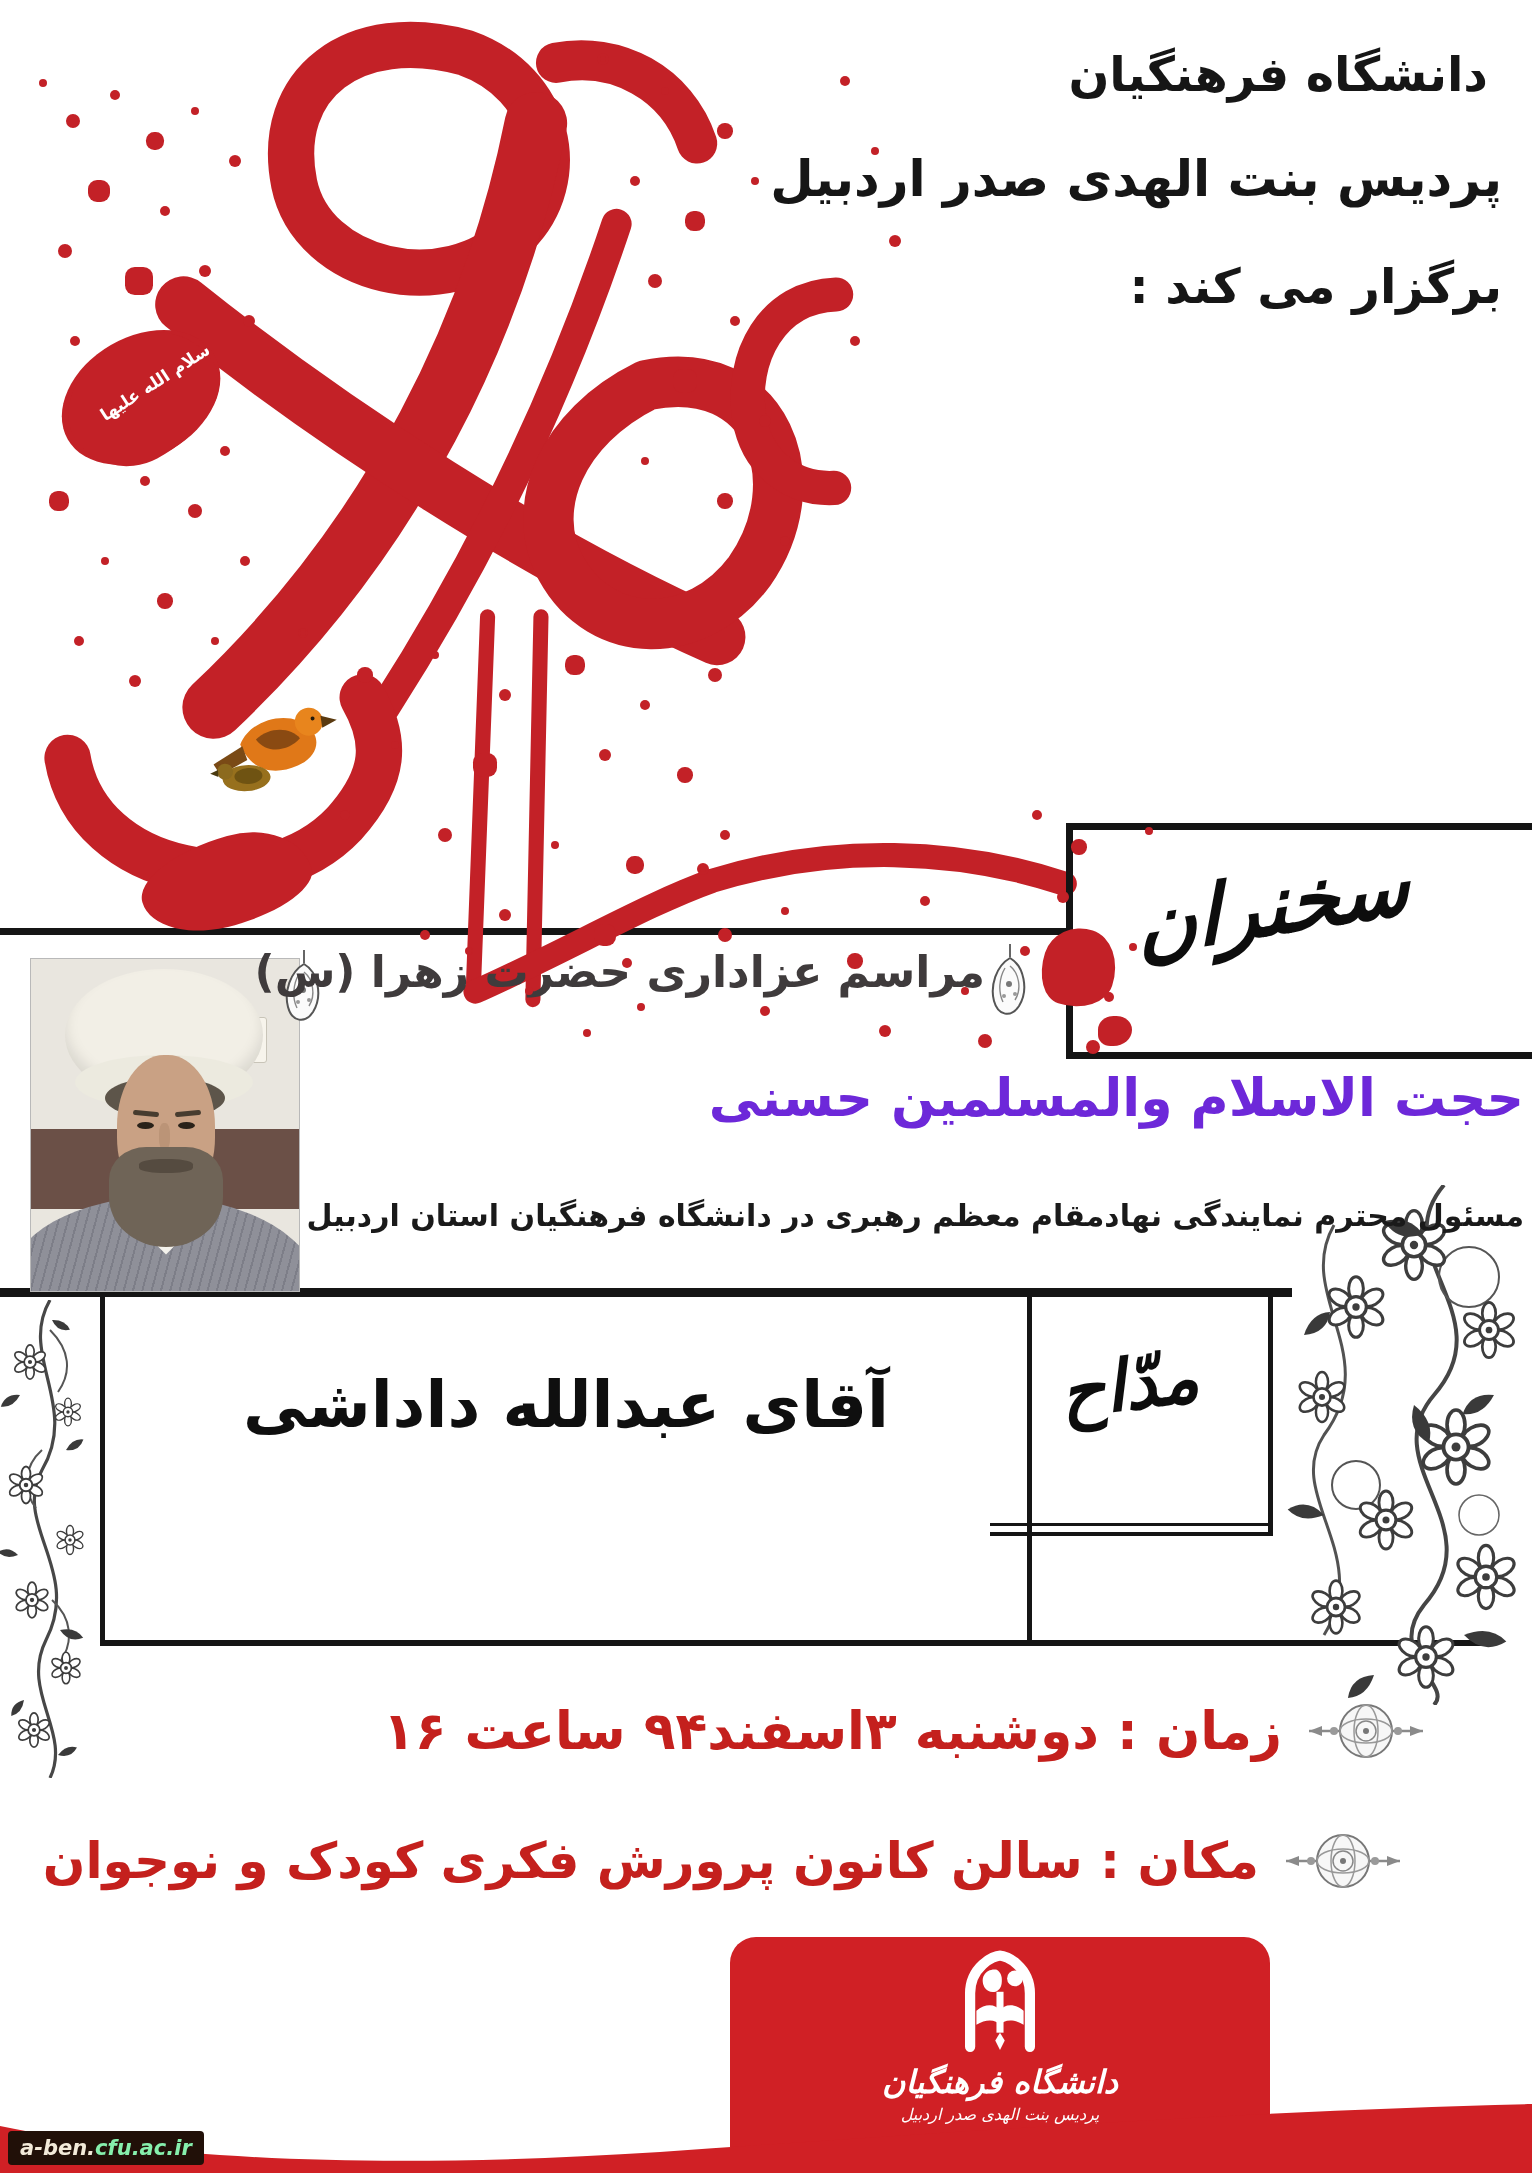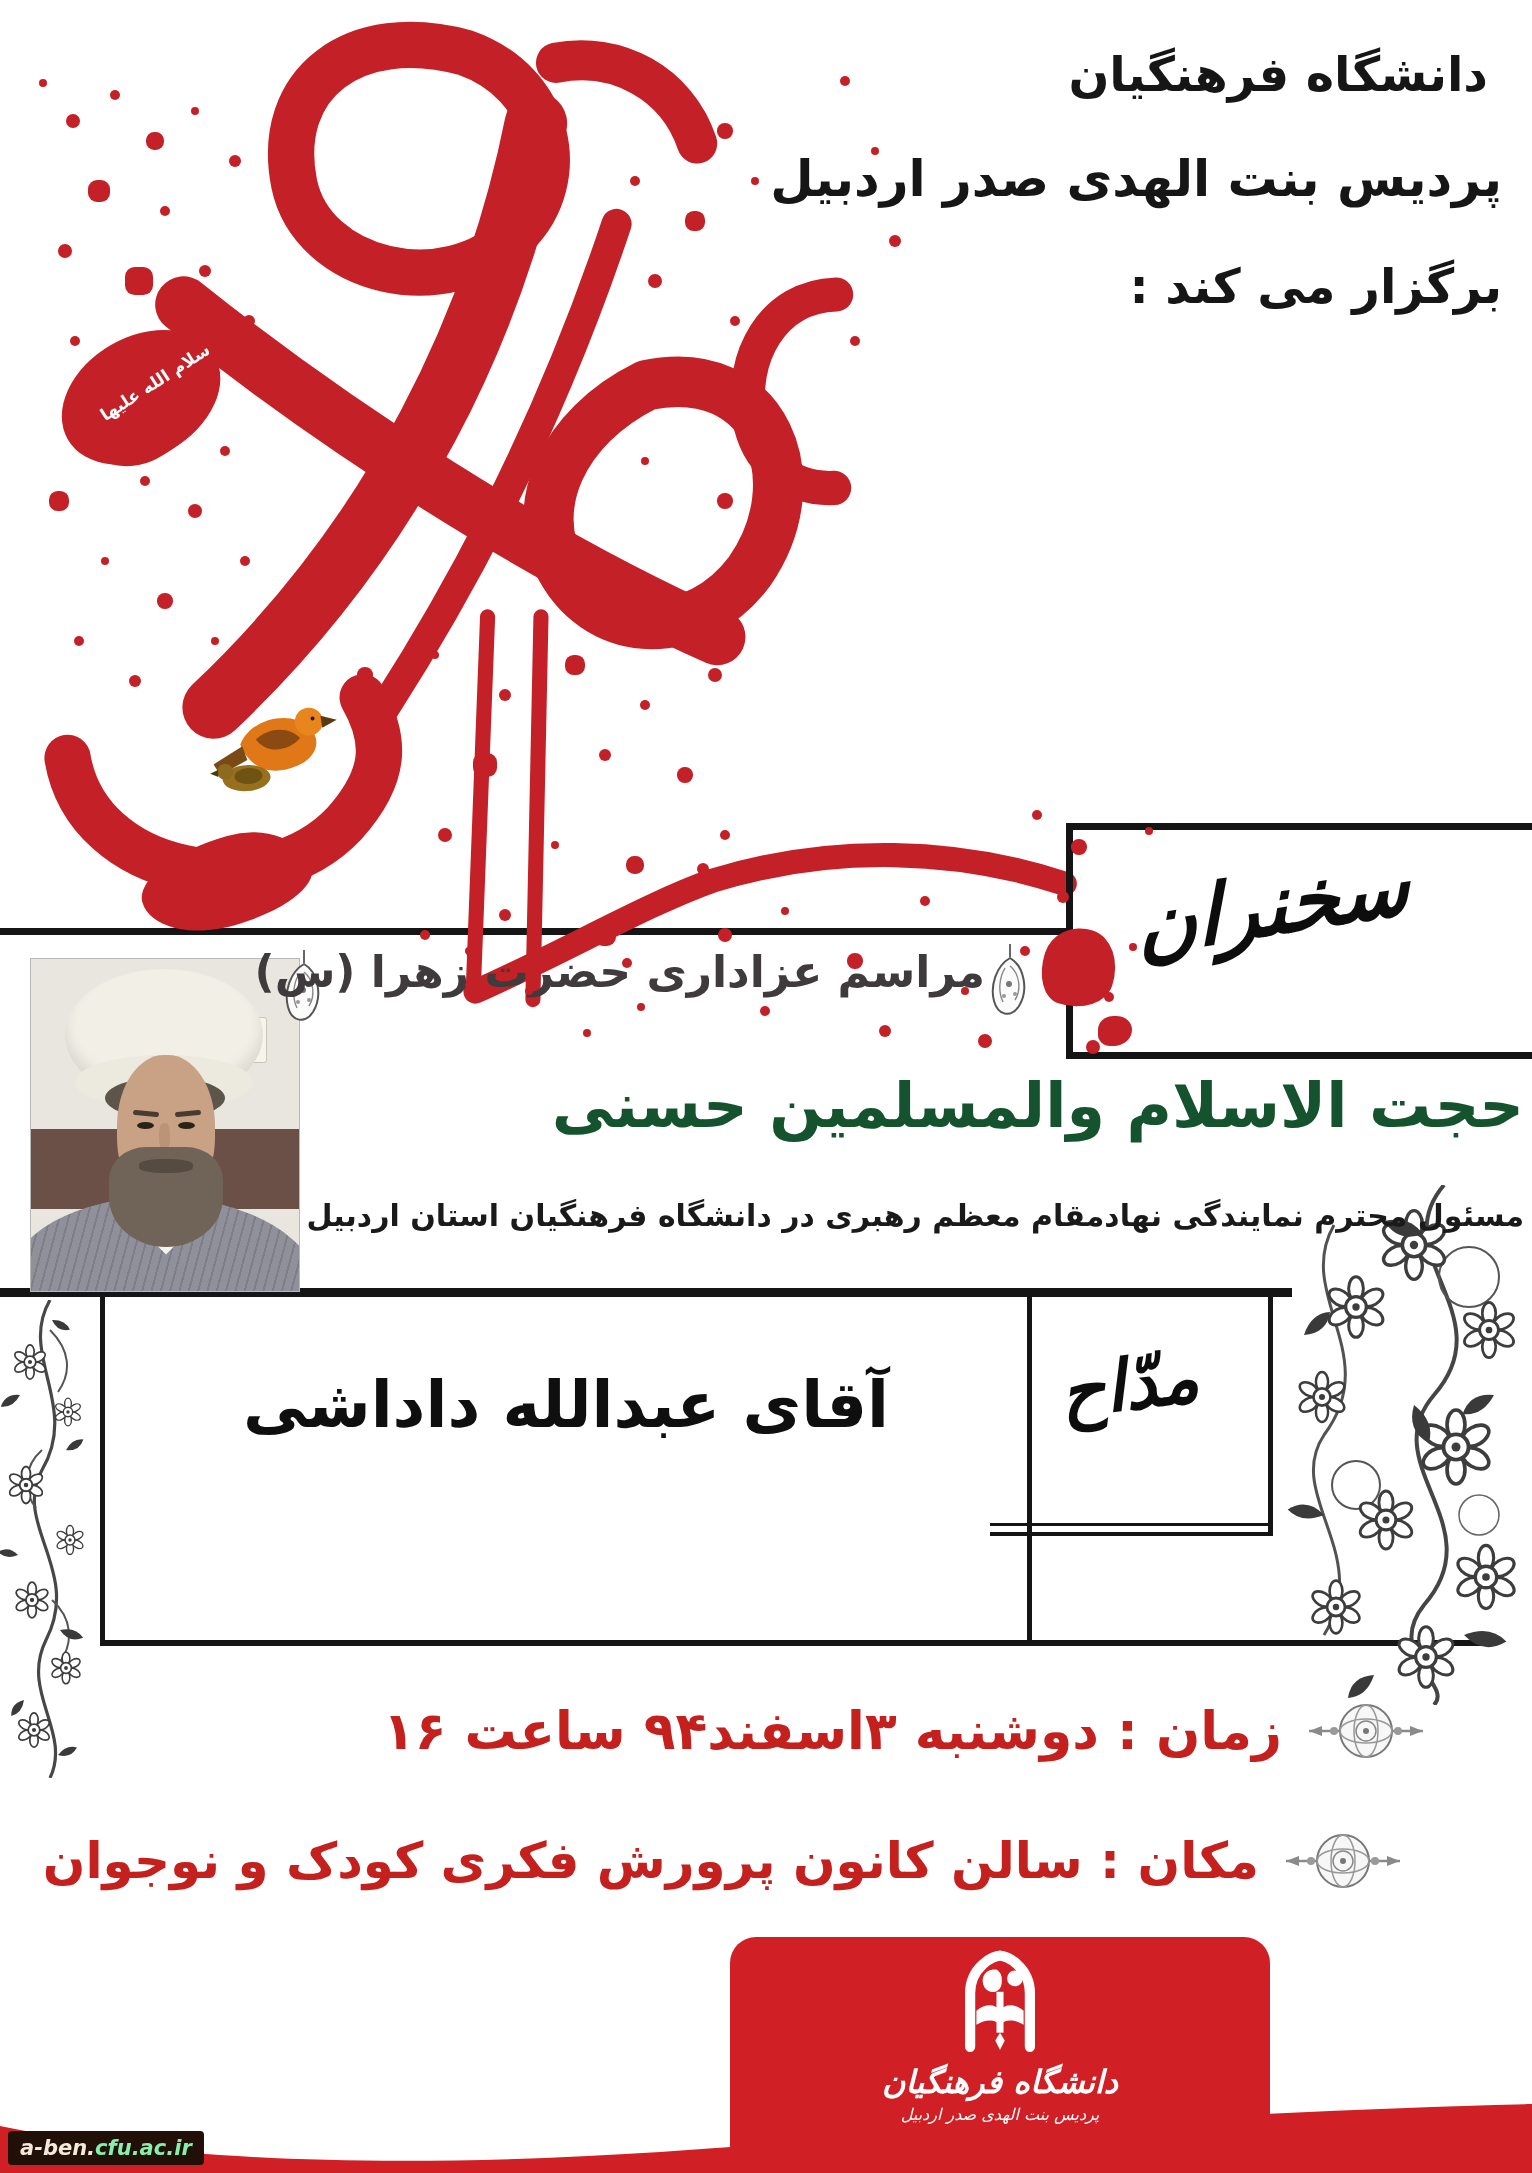--- a/index.html
+++ b/index.html
@@ -58,21 +58,21 @@
   .ph-brow{width:26px;height:5px;background:#473c2f;border-radius:3px;}
   .ph-eye{width:17px;height:7px;background:#2a2219;border-radius:50%;}
   .ph-nose{left:128px;top:164px;width:11px;height:27px;background:#bb9477;border-radius:40%;}
   .ph-beard{left:78px;top:188px;width:114px;height:100px;background:#6f6457;border-radius:34% 34% 52% 52%;}
   .ph-mst{left:108px;top:200px;width:54px;height:14px;background:#554b40;border-radius:40%;}
   .ph-cloth{left:-21px;top:238px;width:310px;height:120px;border-radius:48% 52% 0 0 / 70% 80% 0 0;
             background:repeating-linear-gradient(105deg,#8f9099 0 7px,#7d7e88 7px 9px);}
   .ph-collar{left:112px;top:240px;width:46px;height:46px;background:#f4f2ec;transform:rotate(45deg);}
 
   
-  .spk-name{right:8px;top:1058px;direction:rtl;color:#14532d;font-size:62px;font-weight:bold;
+  .spk-name{right:8px;top:1058px;direction:rtl;color:#6d28d9;font-size:52px;font-weight:bold;
             white-space:nowrap;line-height:1.55;z-index:6;margin-left:44px;}
   .spk-role{right:8px;top:1198px;direction:rtl;color:#1a1a1a;font-size:30px;font-weight:bold;
             white-space:nowrap;z-index:6;}
 
   
   .band{left:0;top:1288px;width:1292px;height:9px;background:#151515;z-index:1;}
   .name-box{left:100px;top:1292px;width:890px;height:352px;border-left:5px solid #151515;border-right:5px solid #151515;z-index:2;padding-left:32px;}
   .eul-name{position:absolute;left:0;right:0;top:76px;text-align:center;direction:rtl;color:#0f0f0f;
             font-size:64px;font-weight:bold;white-space:nowrap;}
   .mad-box{left:990px;top:1292px;width:278px;height:240px;border-right:5px solid #151515;border-bottom:4px solid #151515;z-index:2;}

